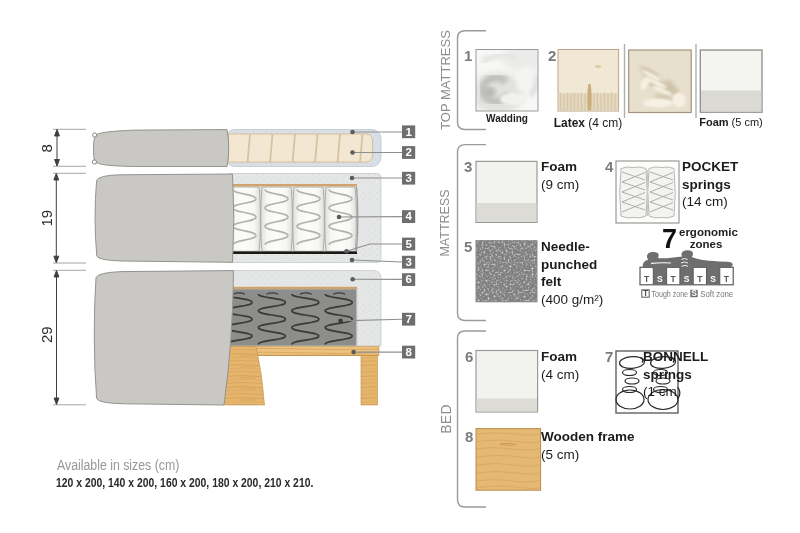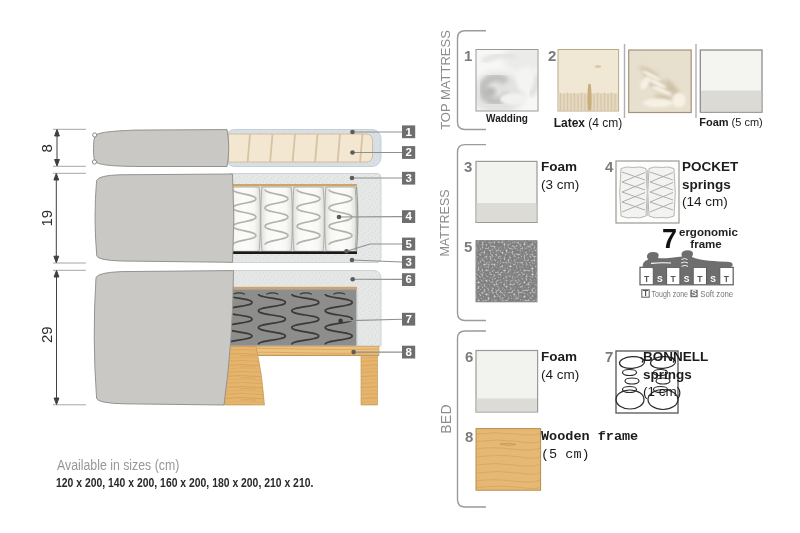--- a/index.html
+++ b/index.html
@@ -457,41 +457,42 @@
 
 <div class="abs num" style="left:548px;top:47px;">2</div>
 
 <div class="abs" style="left:543px;top:116px;width:90px;text-align:center;font-size:12px;color:#1c1c1c;"><b>Latex</b> (4 cm)</div>
 
 
 <div class="abs" style="left:686px;top:116px;width:90px;text-align:center;font-size:11px;color:#1c1c1c;"><b>Foam</b> (5 cm)</div>
 
 <div class="abs num" style="left:464px;top:158px;">3</div>
 
-<div class="abs bname" style="left:541px;top:158px;">Foam<br><span style="font-weight:normal">(3 cm)</span></div>
+<div class="abs bname" style="left:541px;top:158px;">Foam<br><span style="font-weight:normal">(9 cm)</span></div>
 
 <div class="abs num" style="left:605px;top:158px;">4</div>
 
 <div class="abs bname" style="left:682px;top:158px;">POCKET<br>springs<br><span style="font-weight:normal">(14 cm)</span></div>
 
 <div class="abs num" style="left:464px;top:238px;">5</div>
 
+<div class="abs bname" style="left:541px;top:238px;">Needle-<br>punched<br>felt<br><span style="font-weight:normal">(400 g/m²)</span></div>
 
 <div class="abs" style="left:662px;top:224px;font-size:27px;font-weight:bold;color:#111;">7</div>
 
-<div class="abs" style="left:679px;top:227px;width:54px;text-align:center;font-size:11.5px;font-weight:bold;line-height:11.5px;color:#222;">ergonomic frame</div>
+<div class="abs" style="left:679px;top:227px;width:54px;text-align:center;font-size:11.5px;font-weight:bold;line-height:11.5px;color:#222;">ergonomic zones</div>
 
 <div class="abs num" style="left:465px;top:348px;">6</div>
 
 <div class="abs bname" style="left:541px;top:348px;">Foam<br><span style="font-weight:normal">(4 cm)</span></div>
 
 <div class="abs num" style="left:605px;top:348px;">7</div>
 
 <div class="abs bname" style="left:643px;top:348px;">BONNELL<br>springs<br><span style="font-weight:normal">(1 cm)</span></div>
 
 <div class="abs num" style="left:465px;top:428px;">8</div>
 
-<div class="abs bname" style="left:541px;top:428px;font-family:Liberation Mono, monospace;">Wooden frame<br><span style="font-weight:normal">(5 cm)</span></div>
+<div class="abs bname" style="left:541px;top:428px;">Wooden frame<br><span style="font-weight:normal">(5 cm)</span></div>
 
 <div class="abs" style="left:57px;top:457px;font-size:14px;color:#979797;transform:scaleX(0.88);transform-origin:0 0;white-space:nowrap;">Available in sizes (cm)</div>
 
 <div class="abs" style="left:56px;top:475px;font-size:13px;font-weight:bold;color:#2a2a2a;transform:scaleX(0.8);transform-origin:0 0;white-space:nowrap;">120 x 200, 140 x 200, 160 x 200, 180 x 200, 210 x 210.</div>
 </div>
 
 </body></html>

